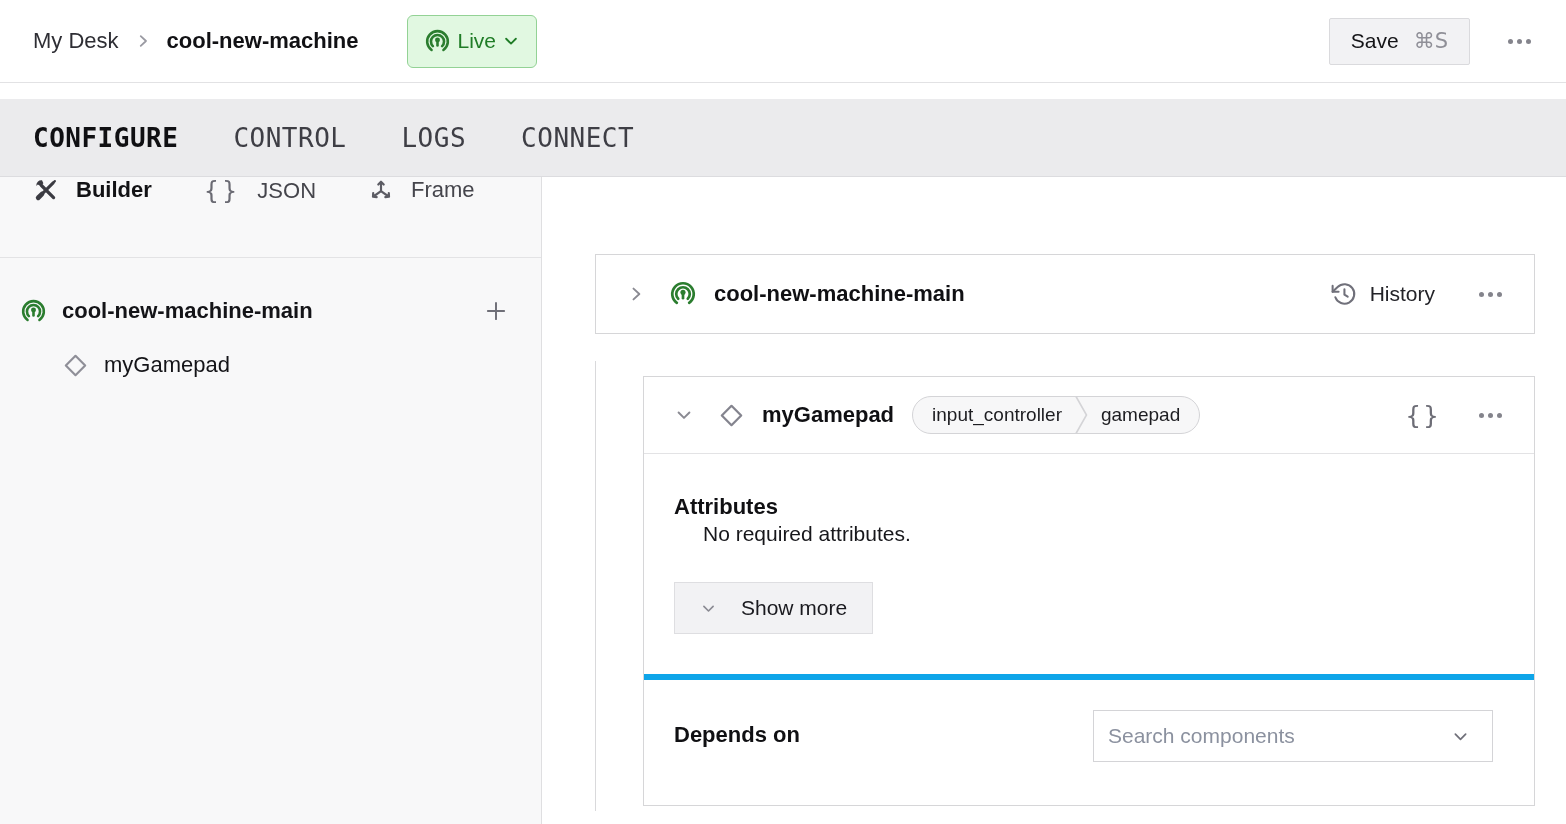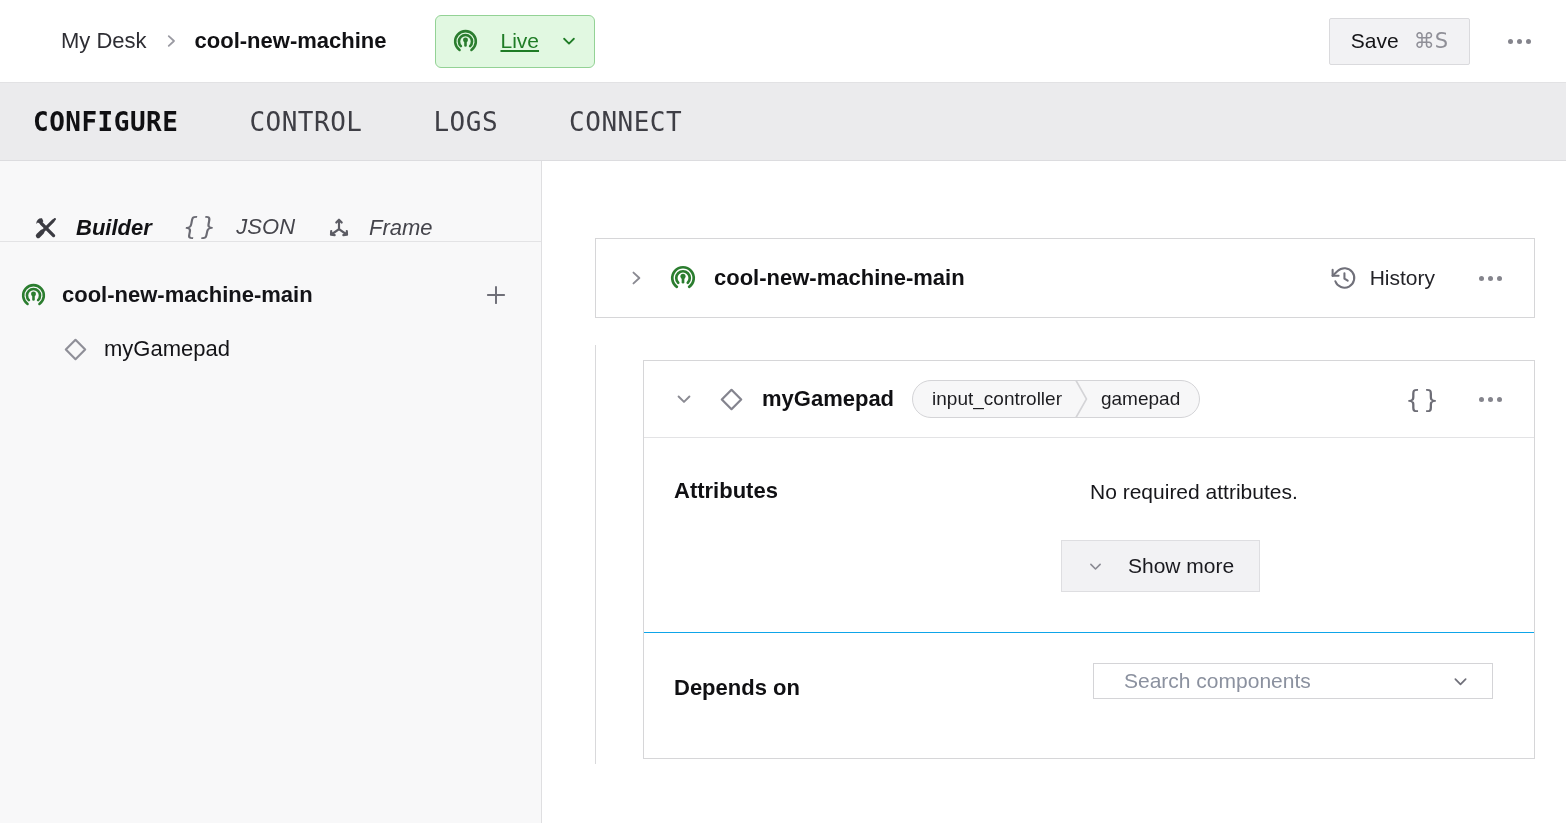--- a/index.html
+++ b/index.html
@@ -13,50 +13,50 @@
   body{
     font-family:"Liberation Sans",sans-serif;
     color:#15151a;background:#fff;
     -webkit-font-smoothing:antialiased;
   }
   svg{display:block;}
 
   
   .topbar{height:83px;display:flex;align-items:center;padding:0 33px;
     border-bottom:1px solid #e2e2e4;background:#fff;}
-  .breadcrumb{display:flex;align-items:center;gap:15px;font-size:22px;margin-left:28px;}
+  .breadcrumb{display:flex;align-items:center;gap:15px;font-size:22px;}
   .crumb-parent{color:#2e2e34;cursor:pointer;}
   .crumb-current{font-weight:700;color:#111114;}
-  .live-badge{margin-left:49px;display:flex;align-items:center;gap:21px;
+  .live-badge{margin-left:49px;display:flex;align-items:center;gap:6px;
     height:53px;padding:0 16px;border:1.5px solid var(--live-badge-border);
     background:var(--live-badge-bg);color:var(--live-badge-text);
-    border-radius:6px;font-size:21px;cursor:pointer;font-family:inherit;text-decoration:underline;}
+    border-radius:6px;font-size:21px;cursor:pointer;font-family:inherit;}
   .topbar-right{margin-left:auto;display:flex;align-items:center;gap:36px;}
   .save-btn{height:47px;padding:0 21px;background:#f2f2f4;border:1px solid #dadadd;
     display:flex;align-items:center;gap:15px;font-size:21px;color:#131316;
     cursor:pointer;font-family:inherit;border-radius:2px;}
   .save-shortcut{color:#8f8f97;font-family:"DejaVu Sans",sans-serif;}
   .dots-btn{display:flex;align-items:center;gap:4px;background:none;border:none;
     padding:6px 2px;cursor:pointer;}
   .dots-btn .dot{width:5px;height:5px;border-radius:50%;background:#84848c;}
 
   
   .tabbar{height:78px;background:#ebebed;border-bottom:1px solid #dcdcdf;
-    display:flex;align-items:center;padding:0 33px;gap:71px;
-    font-family:"DejaVu Sans Mono",monospace;font-size:26px;}
+    display:flex;align-items:center;padding:0 33px;gap:55px;
+    font-family:"DejaVu Sans Mono",monospace;font-size:26px;margin-top:16px;}
   .tab{color:#3e3e45;cursor:pointer;letter-spacing:0.5px;}
   .tab.active{font-weight:700;color:#101013;}
 
   
   .content{display:flex;height:662px;}
 
   
   .sidebar{width:542px;flex:none;background:#f8f8f9;border-right:1px solid #dfdfe1;}
-  .viewtabs{height:81px;display:flex;align-items:flex-end;padding:0 33px;gap:31px;
-    border-bottom:1px solid #e3e3e5;font-style:italic;}
+  .viewtabs{height:81px;display:flex;align-items:flex-start;padding:0 33px;gap:52px;
+    border-bottom:1px solid #e3e3e5;}
   .viewtab{display:flex;align-items:center;gap:17px;font-size:22px;color:#45454c;cursor:pointer;}
   .viewtab.active{font-weight:700;color:#121215;}
   .viewtab .braces-glyph{font-family:"DejaVu Sans",sans-serif;font-size:24px;
     color:#6a6a73;letter-spacing:3px;}
   .tree{padding:26px 30px 0 20px;}
   .tree-row{display:flex;align-items:center;height:54px;cursor:pointer;}
   .tree-row .label{margin-left:15px;font-size:22px;color:#141418;}
   .tree-row.machine .label{font-weight:700;}
   .tree-row.component{padding-left:42px;}
   .plus-btn{margin-left:auto;background:none;border:none;cursor:pointer;padding:2px;}
@@ -83,32 +83,32 @@
   .type-pill{display:flex;align-items:center;height:38px;margin-left:18px;
     border:1px solid #d4d4d7;border-radius:19px;background:#f7f7f8;
     font-size:19px;color:#1d1d21;}
   .pill-left{padding:0 13px 0 19px;}
   .pill-right{padding:0 19px 0 13px;}
   .cc-header-right{margin-left:auto;display:flex;align-items:center;gap:36px;}
   .braces-btn{background:none;border:none;cursor:pointer;
     font-family:"DejaVu Sans",sans-serif;font-size:25px;color:#6d6d76;letter-spacing:2px;}
 
   .cc-row{display:flex;padding:40px 30px;}
-  .cc-row.attributes{min-height:193px;border-bottom:1px solid #0ea5e9;}
+  .cc-row.attributes{min-height:193px;border-bottom:6px solid #0ea5e9;flex-direction:column;}
   .cc-row.depends{min-height:125px;padding-top:30px;gap:32px;}
   .row-label{width:387px;flex:none;font-size:22px;font-weight:700;color:#101013;}
   .cc-row.depends .row-label{padding-top:12px;}
   .row-content{flex:1;}
   .empty-text{font-size:21px;color:#17171b;padding-top:2px;margin-left:29px;}
   .show-more{margin-top:36px;height:52px;padding:0 25px;display:inline-flex;
     align-items:center;gap:24px;background:#f2f2f4;border:1px solid #dedee1;
     font-size:21px;color:#1a1a1f;cursor:pointer;font-family:inherit;}
-  .select{width:400px;height:36px;border:1px solid #d4d4d7;background:#fff;
+  .select{width:400px;height:52px;border:1px solid #d4d4d7;background:#fff;
     display:flex;align-items:center;justify-content:space-between;
-    padding:0 22px 0 30px;cursor:pointer;}
+    padding:0 22px 0 14px;cursor:pointer;}
   .select-placeholder{font-size:21px;color:#8b919f;}
 </style>
 </head>
 <body>
 
 <header class="topbar">
   <nav class="breadcrumb">
     <span class="crumb-parent">My Desk</span>
     <span>
       <svg width="18" height="18" viewBox="0 0 24 24" fill="none" stroke="#9a9aa2" stroke-width="2.4" stroke-linecap="round" stroke-linejoin="round">

